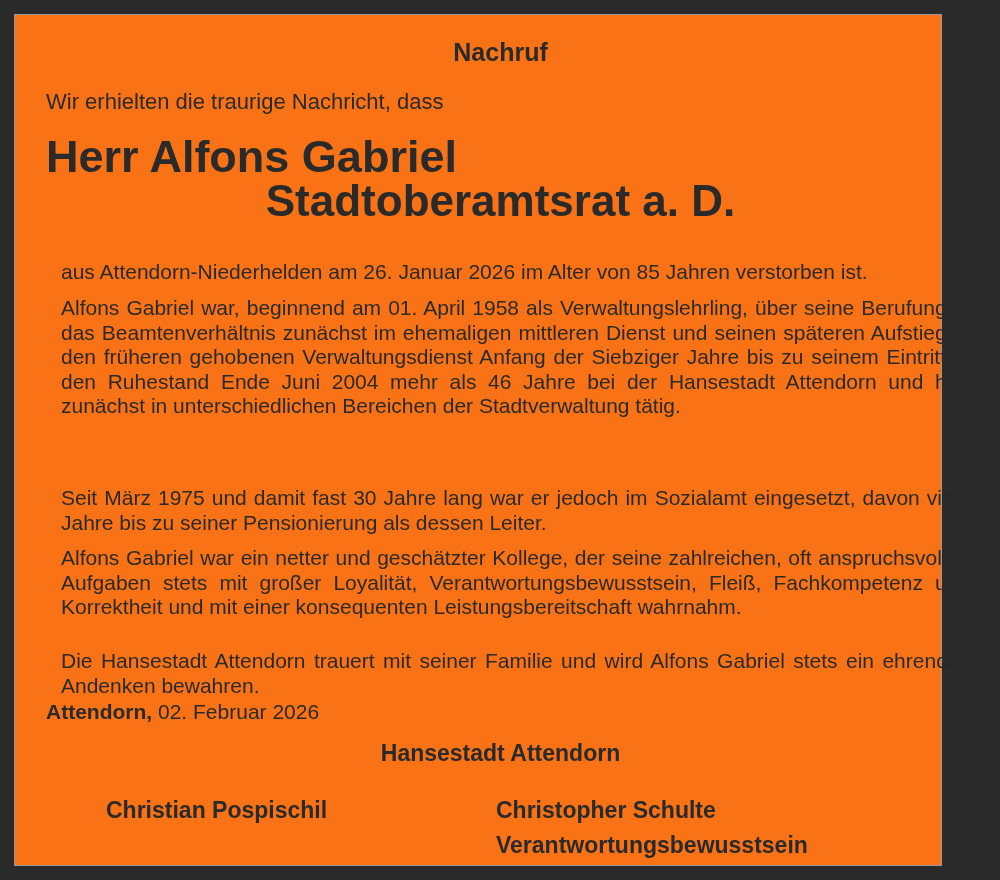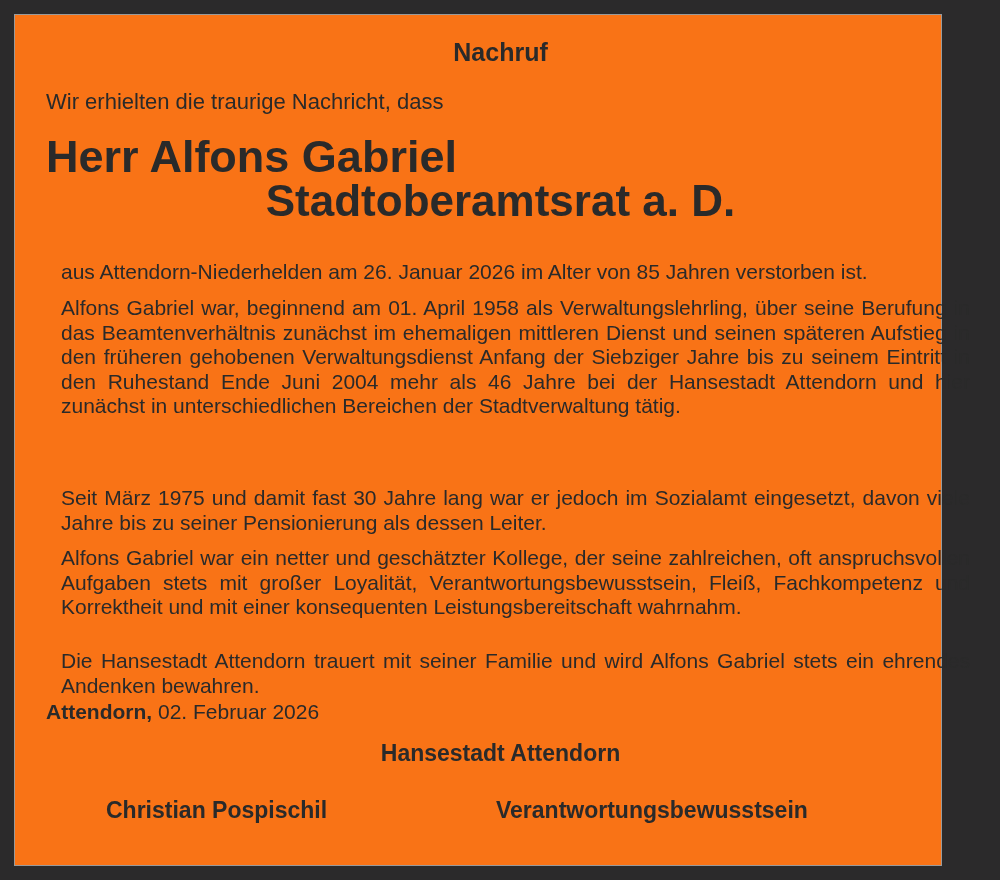--- a/index.html
+++ b/index.html
@@ -98,16 +98,17 @@
       <b>Attendorn,</b>
       <span>02. Februar 2026</span>
     </div>
 
     <div class="sig-org">Hansestadt Attendorn</div>
 
     <div class="sig-col sig-left">
       <div>Christian Pospischil</div>
     </div>
     <div class="sig-col sig-right">
+      <div>Christopher Schulte</div>
       <div>Verantwortungsbewusstsein</div>
     </div>
   </div>
 </div>
 
 </body></html>

